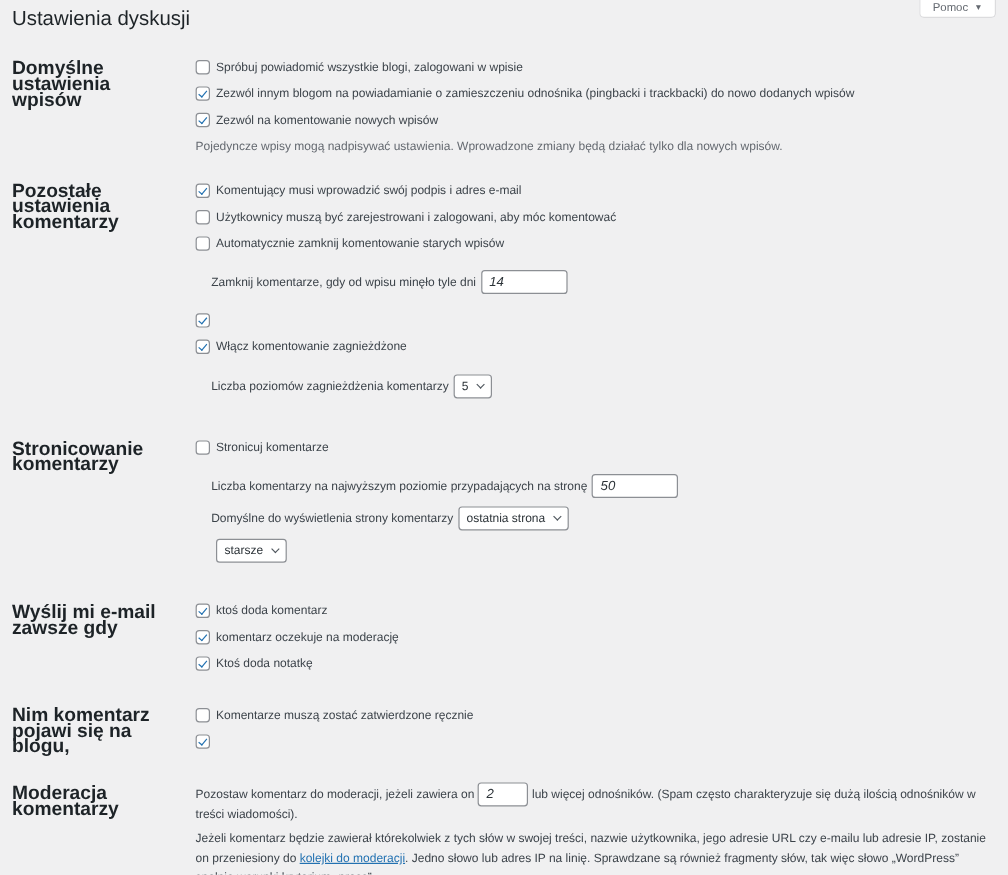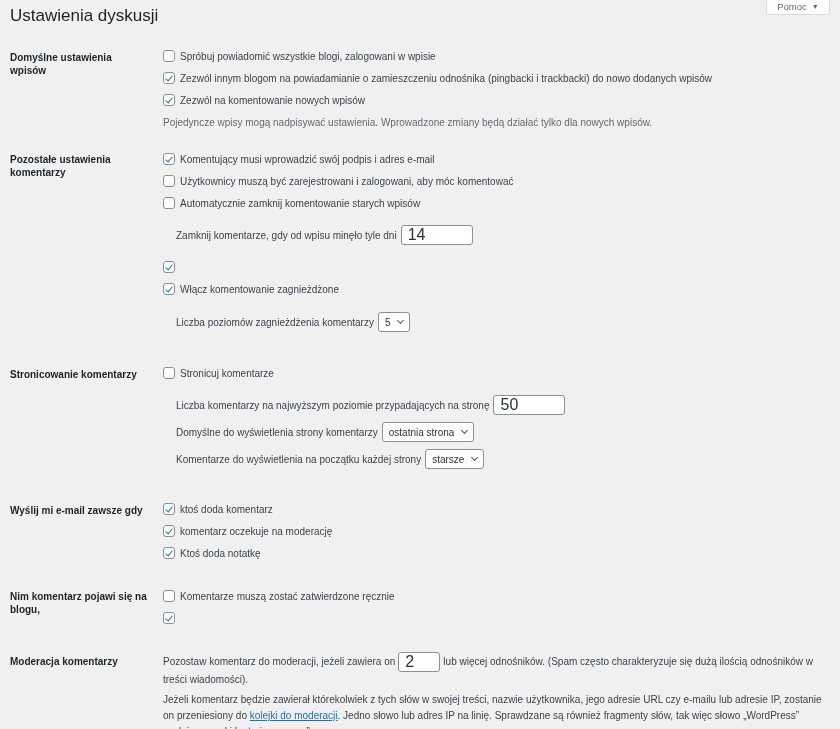--- a/index.html
+++ b/index.html
@@ -20,42 +20,42 @@
     position: absolute; left: 766px; top: -2px; width: 64px; height: 17px;
     background: #fff; border: 1px solid #dcdcde; border-top: none;
     border-radius: 0 0 4px 4px;
     font-size: 9.5px; color: #646970;
     display: flex; align-items: center; justify-content: center; gap: 5px;
     cursor: pointer;
   }
   .help-btn .tri { font-size: 7px; color: #646970; }
   .row-label {
     position: absolute; left: 10px;
-    font-weight: bold; font-size: 10px; color: #1d2327; line-height: 13px;
+    font-weight: bold; font-size: 16px; color: #1d2327; line-height: 13px;
     width: 140px;
   }
   .opt {
     position: absolute; display: flex; align-items: center;
     font-size: 10px; color: #3c434a; white-space: nowrap;
   }
   .cb {
     width: 12px; height: 12px; border: 1px solid #8c8f94; border-radius: 3px;
     background: #fff; margin-right: 5px; flex: none; position: relative;
     cursor: pointer;
   }
   .cb.checked::after {
     content: ""; position: absolute; left: 3.2px; top: 0.8px; width: 3px; height: 6px;
     border: solid #2271b1; border-width: 0 1.6px 1.6px 0; transform: rotate(40deg);
   }
   .note { position: absolute; font-size: 10px; color: #646970; white-space: nowrap; }
   .sub { position: absolute; display: flex; align-items: center; font-size: 10px; color: #3c434a; white-space: nowrap; }
   .inp {
     height: 20px; border: 1px solid #8c8f94; border-radius: 3px; background: #fff;
-    margin-left: 4px; padding: 0 6px; font-size: 16px; color: #2c3338;
-    display: flex; align-items: center;
+    margin-left: 4px; padding: 0 6px; font-size: 11px; color: #2c3338;
+    display: flex; align-items: center; font-style: italic;
   }
   .sel {
     height: 20px; border: 1px solid #8c8f94; border-radius: 3px; background: #fff;
     margin-left: 4px; padding: 0 6px; font-size: 10px; color: #2c3338;
     display: flex; align-items: center; gap: 8px; cursor: pointer;
   }
   .chev { display: inline-block; width: 5px; height: 5px; border: solid #50575e; border-width: 0 1px 1px 0; transform: rotate(45deg); margin-top: -3px; }
   .para { position: absolute; left: 163px; width: 660px; font-size: 10px; line-height: 16px; color: #3c434a; }
   .para .inp { display: inline-flex; vertical-align: middle; margin: 0 3px; }
   a.link { color: #2271b1; text-decoration: underline; }
@@ -127,21 +127,20 @@
   <span class="inp" style="width:72px;">50</span>
 </div>
 <div class="sub" style="left:176px;top:422px;">
   <span>Domyślne do wyświetlenia strony komentarzy</span>
   <span class="sel">
     <span>ostatnia strona</span>
     <span class="chev"></span>
   </span>
 </div>
 <div class="sub" style="left:176px;top:449px;">
-  <span>Komentarze do wyświetlenia na początku każdej strony</span>
   <span class="sel">
     <span>starsze</span>
     <span class="chev"></span>
   </span>
 </div>
 
 <div class="row-label" style="top:504px;">Wyślij mi e-mail zawsze gdy</div>
 <div class="opt" style="left:163px;top:503px;">
   <span class="cb checked"></span>
   <span>ktoś doda komentarz</span>

